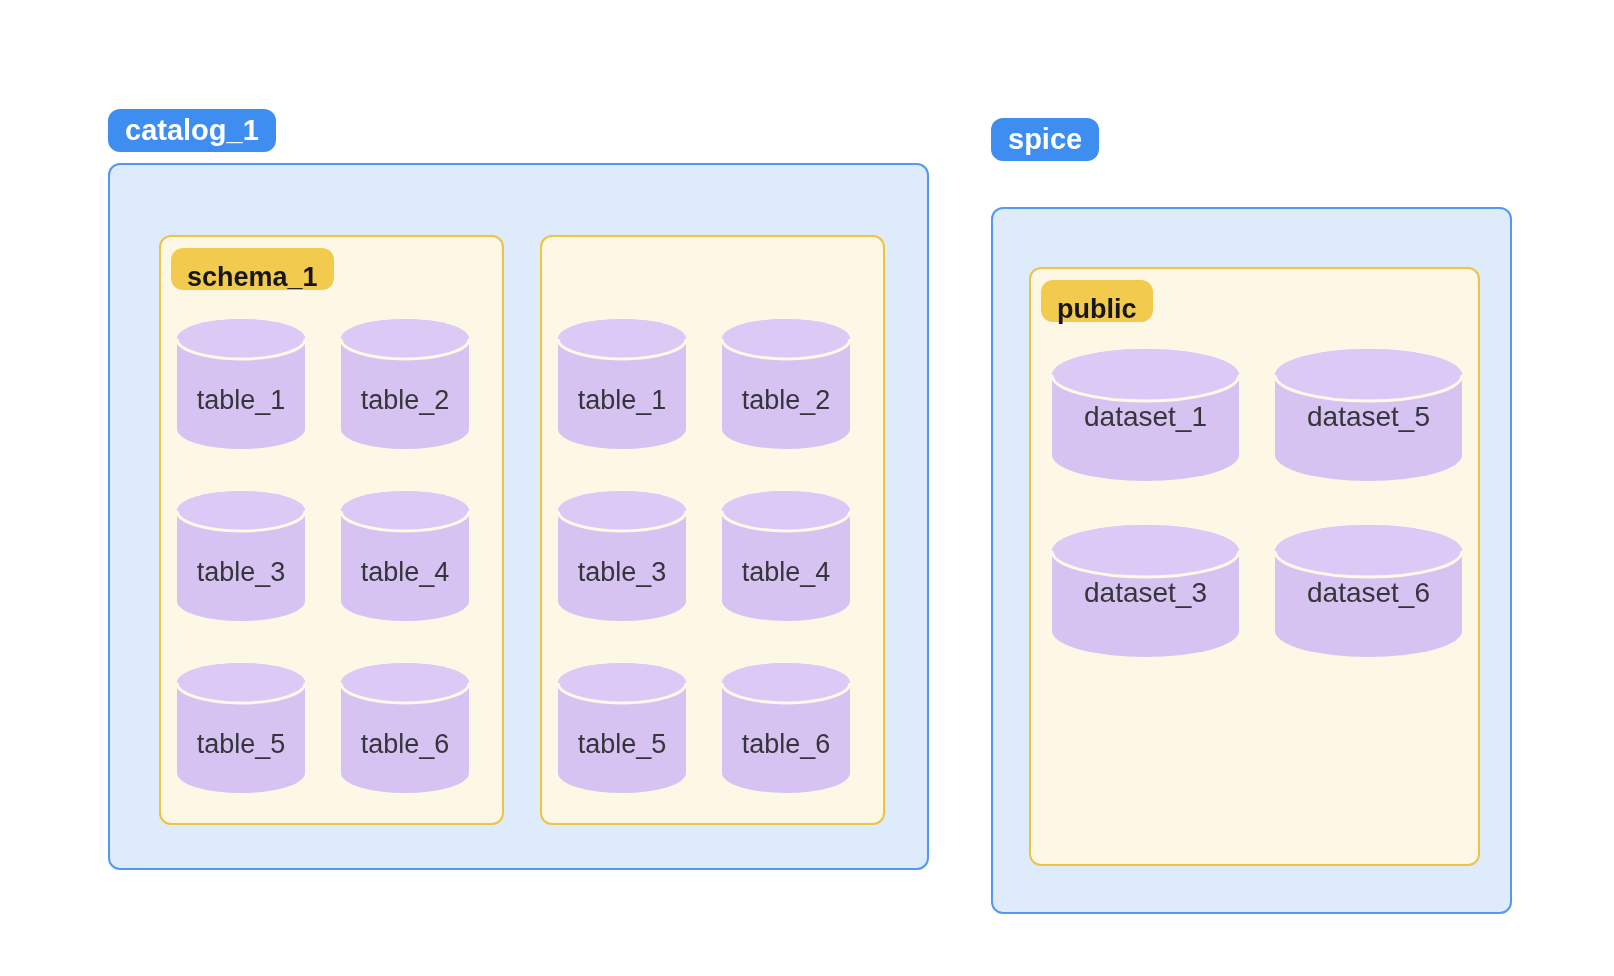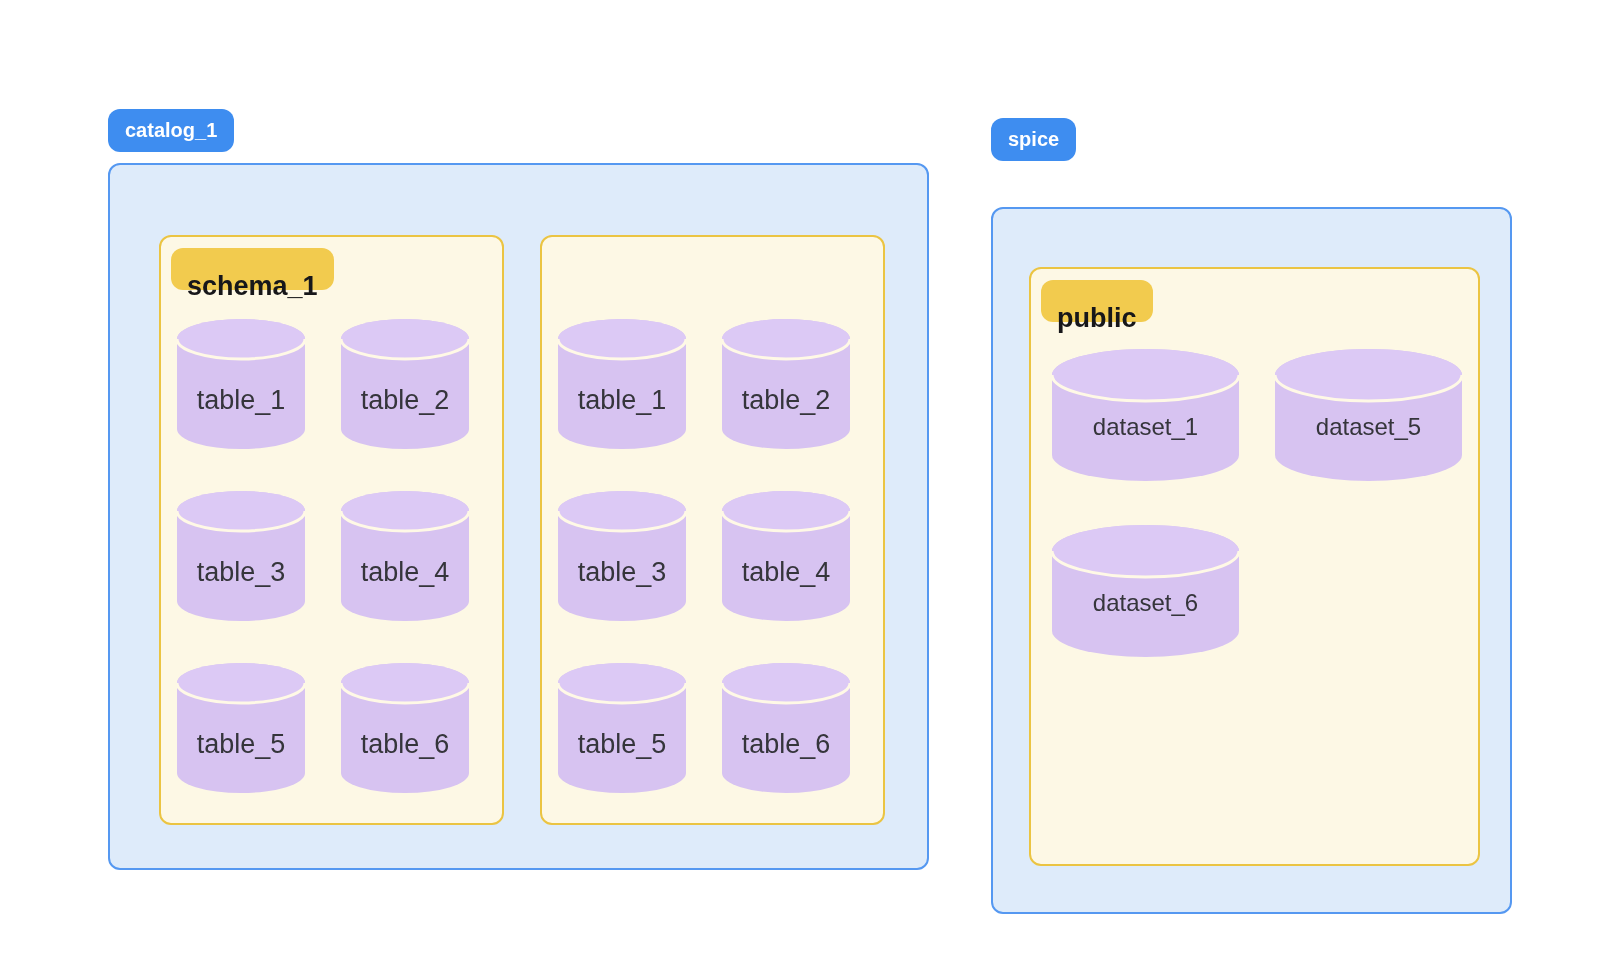--- a/index.html
+++ b/index.html
@@ -29,21 +29,21 @@
     overflow: hidden;
   }
   .pill-blue {
     position: absolute;
     height: 43px;
     line-height: 43px;
     padding: 0 17px;
     border-radius: 12px;
     background: var(--blue-label-bg);
     color: var(--blue-label-text);
-    font-size: 20px;
+    font-size: 29px;
     font-weight: 700;
     white-space: nowrap;
   }
   .blue-container {
     position: absolute;
     background: var(--blue-container-bg);
     border: 2px solid var(--blue-container-border);
     border-radius: 12px;
   }
   .schema-box {
@@ -51,21 +51,21 @@
     background: var(--cream-box-bg);
     border: 2px solid var(--gold-box-border);
     border-radius: 12px;
   }
   .pill-gold {
     position: absolute;
     left: 10px;
     top: 11px;
     height: 42px;
     line-height: 42px;
-    padding: 17px 16px;
+    padding: 8px 16px;
     border-radius: 12px;
     background: var(--gold-label-bg);
     color: var(--gold-label-text);
     font-size: 27px;
     font-weight: 700;
     white-space: nowrap;
   }
   .cyl-grid {
     position: absolute;
     display: grid;
@@ -76,21 +76,21 @@
   .cylinder { position: relative; }
   .cylinder svg { display: block; }
   .cyl-label {
     position: absolute;
     left: 0; right: 0;
     text-align: center;
     color: var(--cylinder-text);
     white-space: nowrap;
   }
   .cylinder.table   .cyl-label { top: 66px; font-size: 27px; }
-  .cylinder.dataset .cyl-label { top: 64px; font-size: 24px; }
+  .cylinder.dataset .cyl-label { top: 52px; font-size: 28px; }
 </style>
 </head>
 <body>
 
 <div class="canvas">
 
   <div class="pill-blue" style="left:108px; top:109px;">catalog_1</div>
 
   <div class="blue-container" style="left:108px; top:163px; width:821px; height:707px;">
 
@@ -225,20 +225,28 @@
               <path d="M0,26 A93.5,26 0 0 0 187,26" fill="none" stroke="var(--cylinder-divider)" stroke-width="3"></path>
             </svg>
             <span class="cyl-label">dataset_5</span>
           </div>
           <div class="cylinder dataset">
             <svg width="187" height="132" viewBox="0 0 187 132">
               <path d="M0,26 A93.5,26 0 0 1 187,26 L187,106 A93.5,26 0 0 1 0,106 Z" fill="var(--cylinder-body)"></path>
               <ellipse cx="93.5" cy="26" rx="93.5" ry="26" fill="var(--cylinder-top)"></ellipse>
               <path d="M0,26 A93.5,26 0 0 0 187,26" fill="none" stroke="var(--cylinder-divider)" stroke-width="3"></path>
             </svg>
+            <span class="cyl-label">dataset_3</span>
+          </div>
+          <div class="cylinder dataset">
+            <svg width="187" height="132" viewBox="0 0 187 132">
+              <path d="M0,26 A93.5,26 0 0 1 187,26 L187,106 A93.5,26 0 0 1 0,106 Z" fill="var(--cylinder-body)"></path>
+              <ellipse cx="93.5" cy="26" rx="93.5" ry="26" fill="var(--cylinder-top)"></ellipse>
+              <path d="M0,26 A93.5,26 0 0 0 187,26" fill="none" stroke="var(--cylinder-divider)" stroke-width="3"></path>
+            </svg>
             <span class="cyl-label">dataset_6</span>
           </div>
         </div>
     </div>
 
   </div>
 
 </div>
 
 </body></html>

